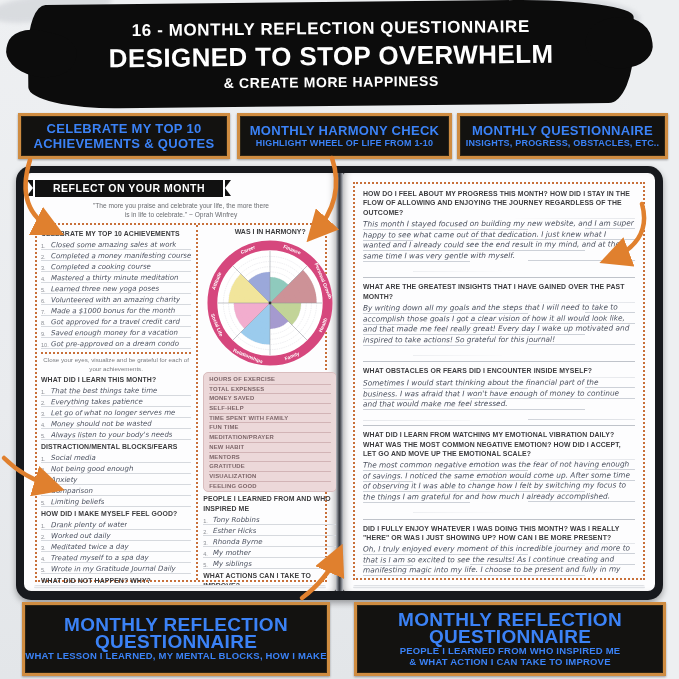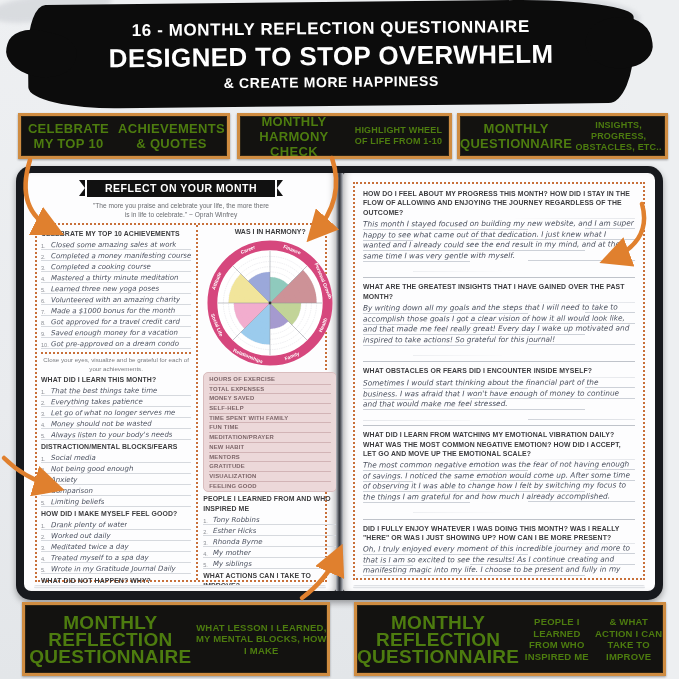--- a/index.html
+++ b/index.html
@@ -16,42 +16,42 @@
   .banner{position:absolute;left:28px;top:2px;width:606px;height:104px;background:#0c0c0c;
           border-radius:18px 120px 26px 90px/46px 18px 60px 22px;transform:rotate(-.6deg);
           display:flex;flex-direction:column;align-items:center;justify-content:center;gap:2px;}
   .banner:before{content:"";position:absolute;left:-22px;top:26px;width:70px;height:46px;background:#0c0c0c;border-radius:50% 40% 60% 50%;transform:rotate(14deg);}
   .banner:after{content:"";position:absolute;right:-18px;top:18px;width:66px;height:52px;background:#0c0c0c;border-radius:45% 55% 40% 60%;transform:rotate(-10deg);}
   .banner .l1{color:#fff;font-size:17px;font-weight:bold;letter-spacing:.6px;font-stretch:condensed;}
   .banner .l2{color:#fff;font-size:26px;font-weight:bold;letter-spacing:.4px;font-stretch:condensed;}
   .banner .l3{color:#fff;font-size:14px;font-weight:bold;letter-spacing:.6px;font-stretch:condensed;}
   
   .callout{position:absolute;background:#131210;border:3px solid #cf8c41;box-shadow:inset 0 0 0 1px #2c2416,0 1px 2px rgba(0,0,0,.35);
-           display:flex;flex-direction:row;align-items:center;justify-content:center;text-align:center;color:#4d7c0f;font-weight:bold;font-stretch:condensed;}
+           display:flex;flex-direction:column;align-items:center;justify-content:center;text-align:center;color:#3b82f6;font-weight:bold;font-stretch:condensed;}
   .co-t1{font-size:13px;letter-spacing:.3px;line-height:15px;}
   .co-t2{font-size:9px;letter-spacing:.2px;line-height:11px;}
   .cb-t1{font-size:19px;letter-spacing:.3px;line-height:17px;}
   .cb-t2{font-size:9.5px;letter-spacing:.2px;line-height:11.5px;}
   #co1{left:18px;top:113px;width:206px;height:40px;}
   #co2{left:237px;top:113px;width:209px;height:40px;}
   #co3{left:457px;top:113px;width:205px;height:40px;}
   #cb1{left:22px;top:602px;width:302px;height:68px;}
   #cb2{left:354px;top:602px;width:306px;height:68px;}
   
   .journal{position:absolute;left:16px;top:166px;width:647px;height:434px;background:#17191d;border-radius:15px;
            box-shadow:0 3px 6px rgba(0,0,0,.35);}
   .pages{position:absolute;left:8px;top:7px;right:8px;bottom:9px;display:flex;}
   .page{background:#fdfdfe;flex:1;position:relative;overflow:hidden;}
   .page.left{border-radius:7px 2px 2px 7px;box-shadow:inset -6px 0 8px -6px rgba(0,0,0,.45);}
   .page.right{border-radius:2px 7px 7px 2px;box-shadow:inset 6px 0 8px -6px rgba(0,0,0,.45);}
   .spine{width:7px;background:linear-gradient(90deg,#b9bcc2,#3a3d44 45%,#3a3d44 55%,#b9bcc2);}
   .page-edge{position:absolute;left:10px;right:10px;bottom:2px;height:4px;background:repeating-linear-gradient(180deg,#dfe1e5 0 1px,#f4f5f7 1px 2px);border-radius:2px;}
   
   .lp-inner{position:absolute;inset:7px 9px 9px 11px;display:flex;flex-direction:column;}
-  .ribbon-wrap{display:flex;justify-content:center;}
+  .ribbon-wrap{display:flex;}
   .ribbon{position:relative;background:#111;color:#fff;font-weight:bold;font-size:10.5px;letter-spacing:.5px;
           height:17px;line-height:17px;padding:0 18px;font-stretch:condensed;}
   .ribbon:before{content:"";position:absolute;left:-8px;top:0;border-top:8.5px solid #111;border-bottom:8.5px solid #111;border-left:6px solid transparent;}
   .ribbon:after{content:"";position:absolute;right:-8px;top:0;border-top:8.5px solid #111;border-bottom:8.5px solid #111;border-right:6px solid transparent;}
   .quote{margin-top:4px;text-align:center;color:#6c6e72;font-size:6.6px;line-height:9px;}
   .dotbox{margin-top:4px;flex:1;border:2px dotted #c8703a;display:flex;min-height:0;}
   .colL{width:53%;border-right:2px dotted #c8703a;padding:2px 5px 0 4px;display:flex;flex-direction:column;}
   .colR{width:47%;padding:2px 5px 0 5px;display:flex;flex-direction:column;}
   .sec-h{font-size:6.9px;font-weight:bold;color:#3c3c3e;letter-spacing:.1px;line-height:10px;margin-top:2px;font-stretch:condensed;}
   .item{display:flex;align-items:flex-end;border-bottom:1px solid #d6d9de;height:10px;}

